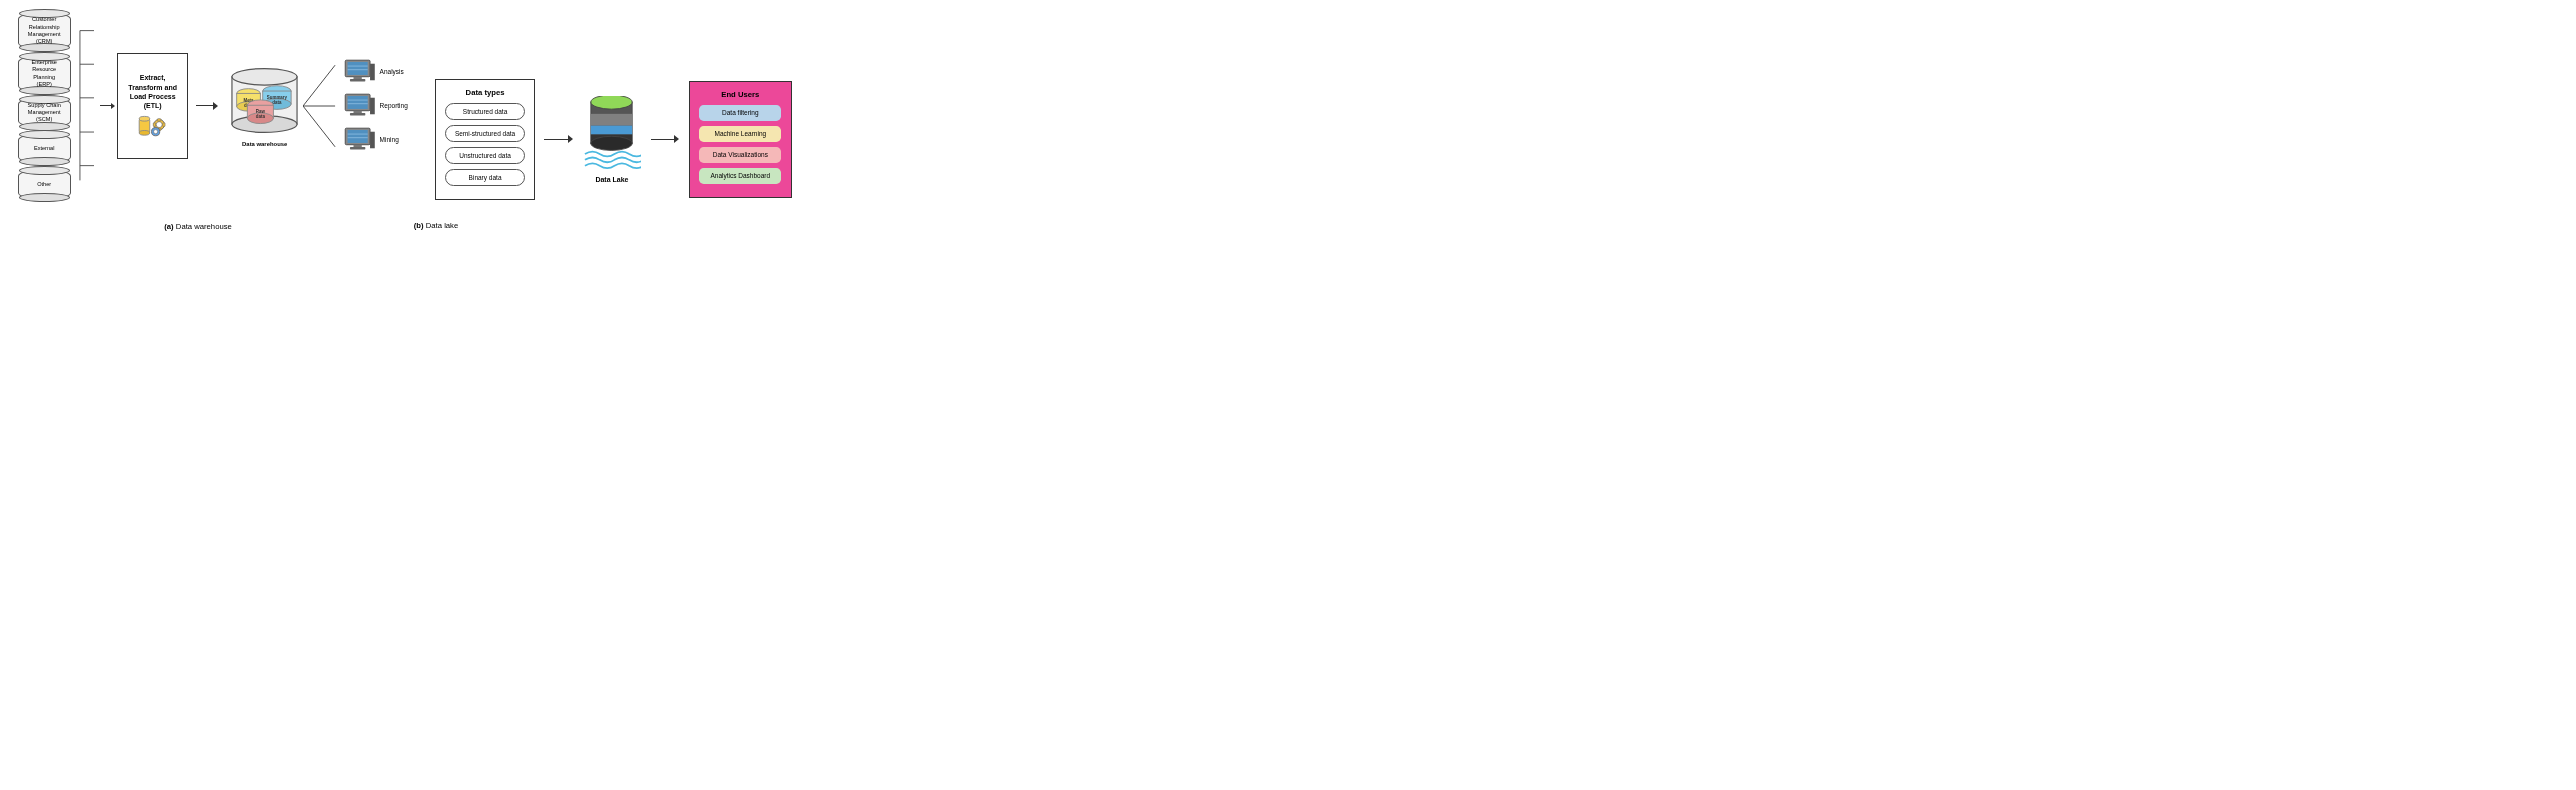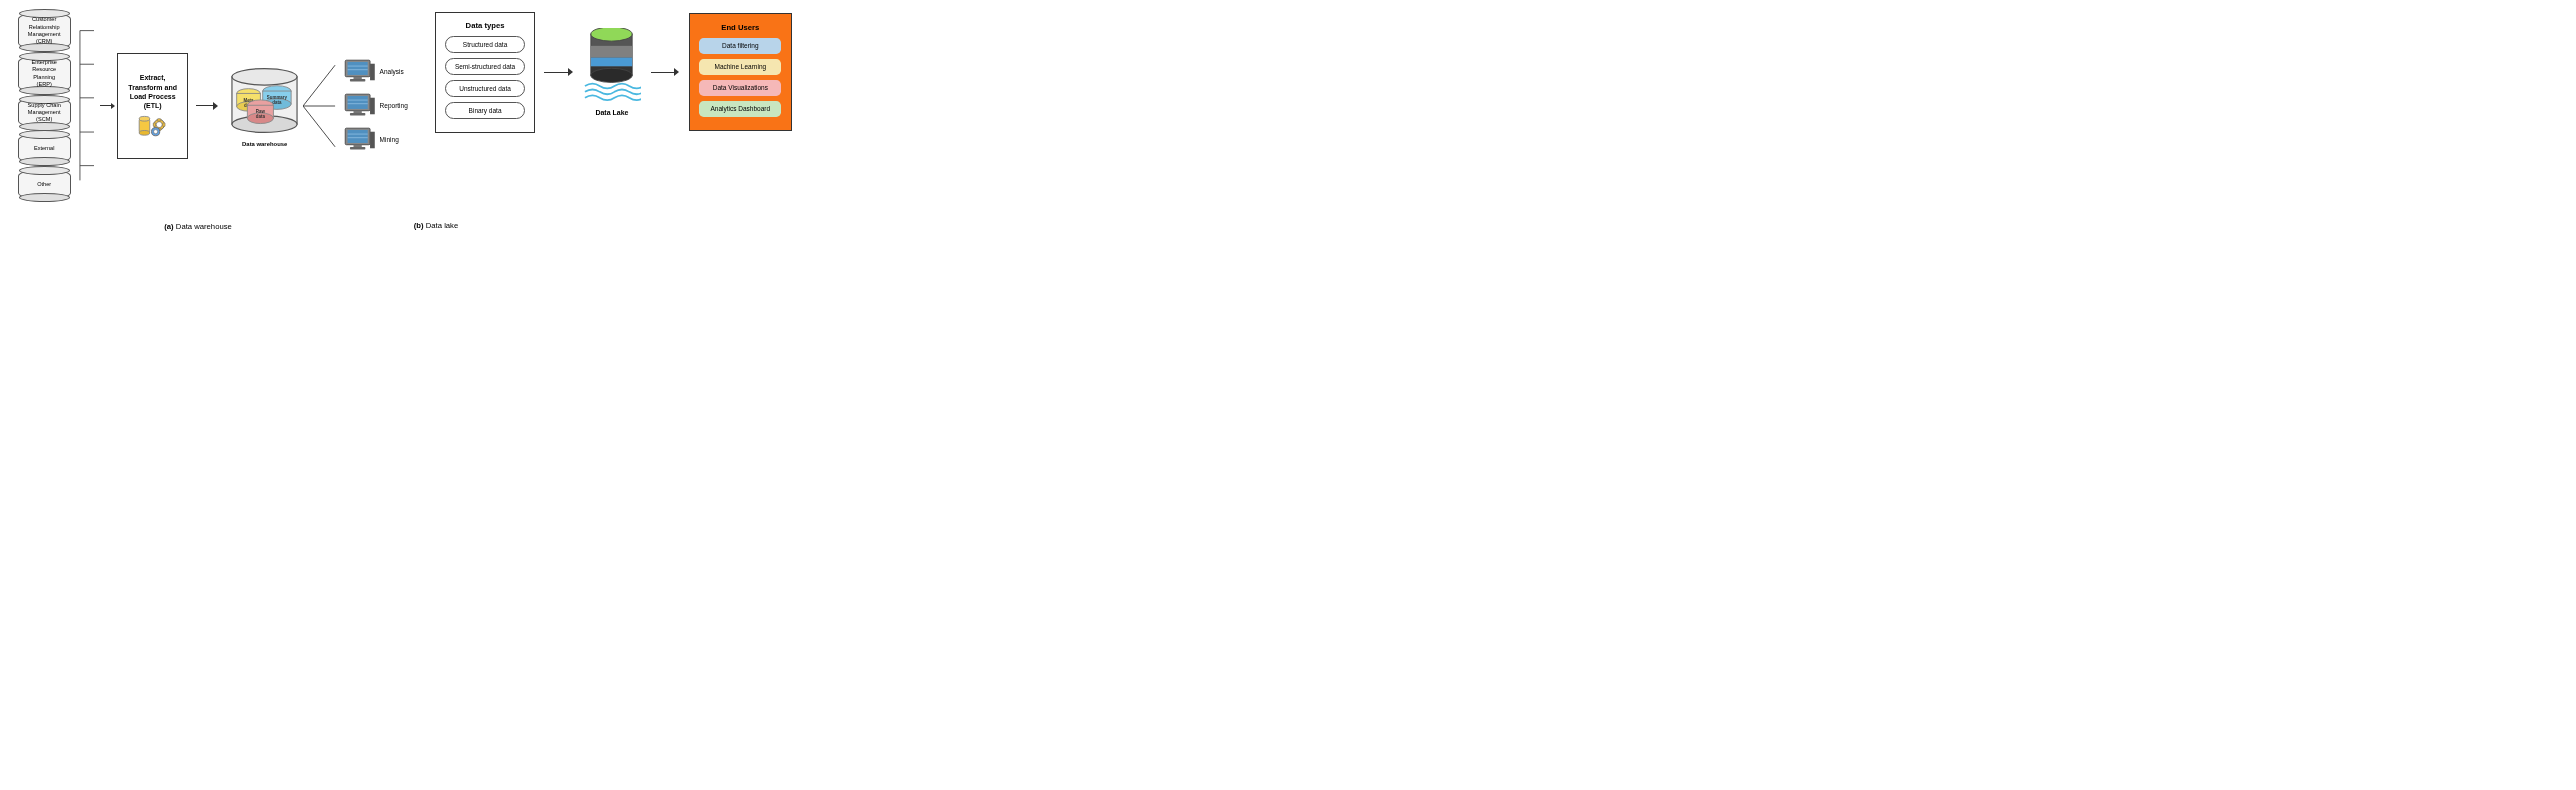--- a/index.html
+++ b/index.html
@@ -13,21 +13,21 @@
 
     .main-container {
       display: flex;
       flex-direction: column;
       padding: 11.8px 17.7px 17.7px 17.7px;
     }
 
     .diagrams-row {
       display: flex;
       flex-direction: row;
-      align-items: flex-start;
+      align-items: flex-end;
       gap: 0px;
       width: 100%;
     }
 
     
     .diagram-a {
       display: flex;
       flex-direction: column;
       align-items: center;
       flex: 1.1;
@@ -197,21 +197,21 @@
       font-size: 7px;
       font-weight: bold;
       text-align: center;
     }
 
     
     .end-users-box {
       border: 1.2px solid #333;
       padding: 8.2px 9.4px;
       min-width: 103px;
-      background: #f97316;
+      background: #ec4899;
     }
 
     .end-users-title {
       font-weight: bold;
       font-size: 7.7px;
       margin-bottom: 5.9px;
       text-align: center;
     }
 
     .end-user-item {

